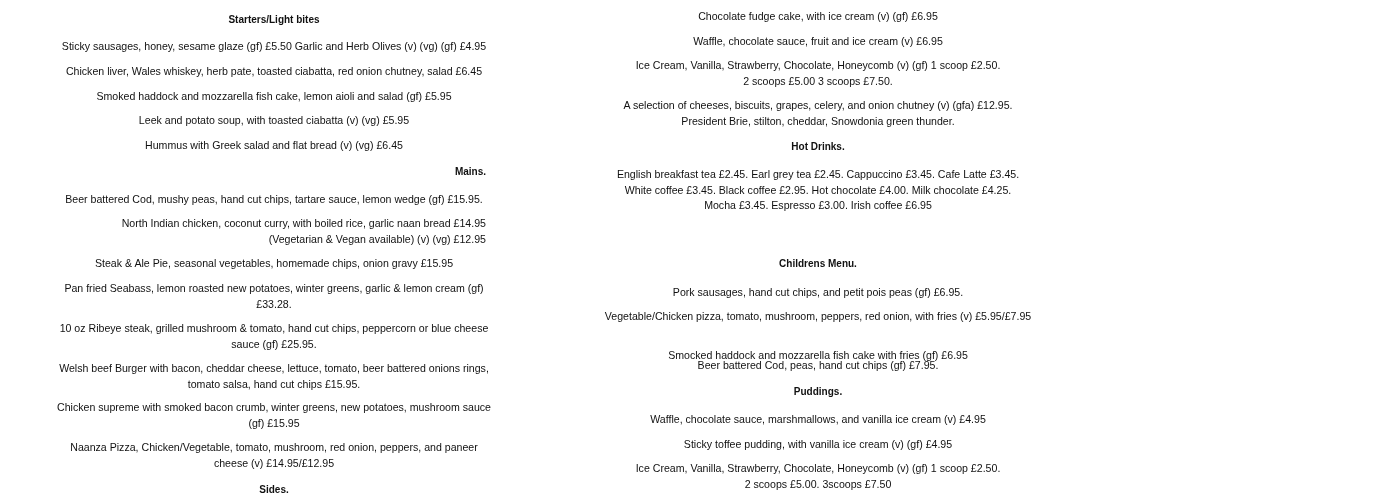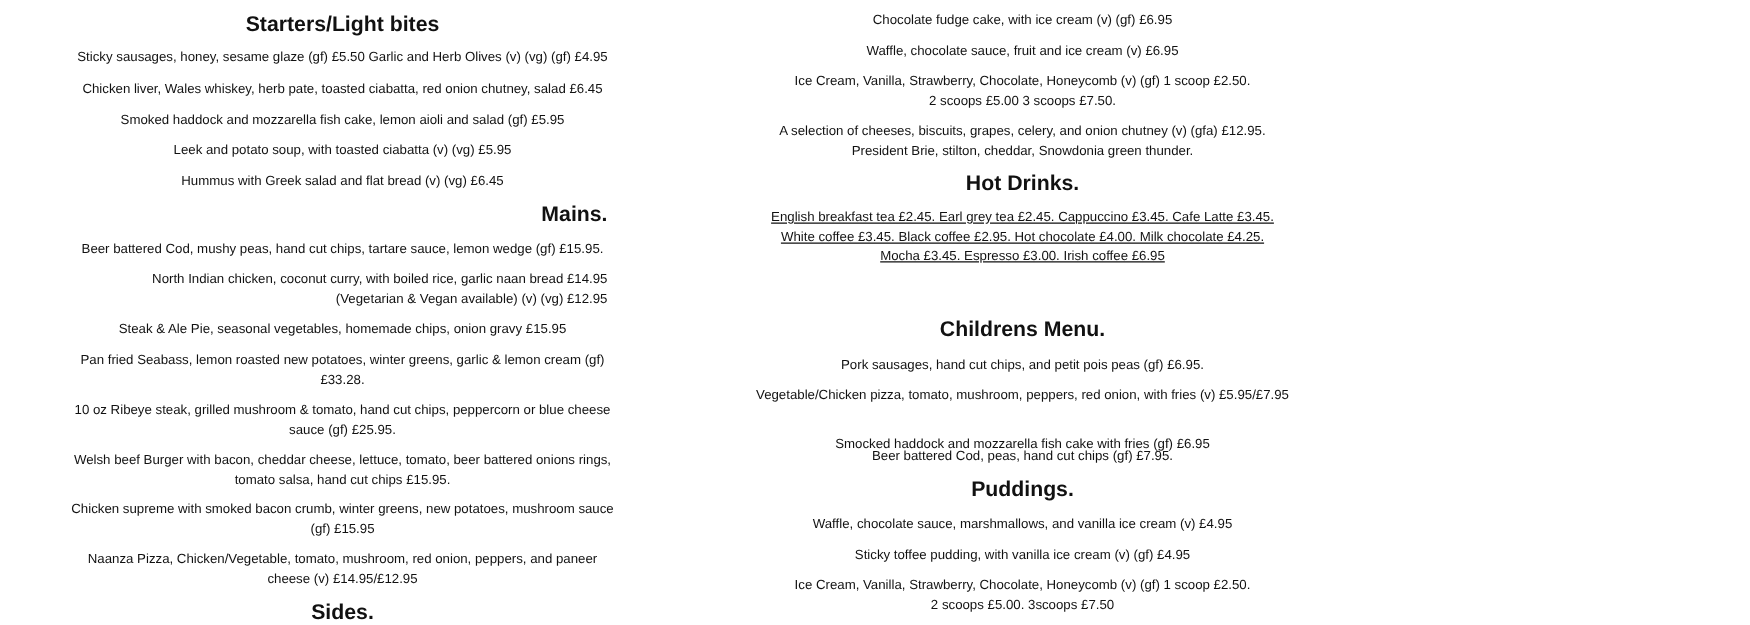--- a/index.html
+++ b/index.html
@@ -18,21 +18,21 @@
     .col {
       position: absolute;
       top: 0;
       text-align: center;
       font-size: 10.6px;
       line-height: 15.5px;
     }
     .col-left { left: 62px; width: 424px; }
     .col-right { left: 612px; width: 412px; }
     .heading {
-      font-size: 17px;
+      font-size: 10px;
       line-height: 18px;
       margin: 0;
     }
     .item {
       margin: 0;
     }
     .item span { display: block; }
   </style>
 </head>
 <body>
@@ -91,21 +91,21 @@
   <p class="item" style="position:absolute;top:58px;left:0;right:0;">
     <span>Ice Cream, Vanilla, Strawberry, Chocolate, Honeycomb (v) (gf) 1 scoop £2.50.</span>
     <span>2 scoops £5.00 3 scoops £7.50.</span>
   </p>
   <p class="item" style="position:absolute;top:98px;left:-10px;right:-10px;">
     <span>A selection of cheeses, biscuits, grapes, celery, and onion chutney (v) (gfa) £12.95.</span>
     <span>President Brie, stilton, cheddar, Snowdonia green thunder.</span>
   </p>
 
   <h2 class="heading" style="position:absolute;top:138px;left:0;right:0;">Hot Drinks.</h2>
-  <p class="item" style="position:absolute;top:167px;left:-10px;right:-10px;text-decoration:underline;">
+  <p class="item" style="position:absolute;top:167px;left:-10px;right:-10px;">
     <span>English breakfast tea £2.45. Earl grey tea £2.45.  Cappuccino £3.45. Cafe Latte £3.45.</span>
     <span>White coffee £3.45. Black coffee £2.95. Hot chocolate £4.00. Milk chocolate £4.25.</span>
     <span>Mocha £3.45. Espresso £3.00.  Irish coffee £6.95</span>
   </p>
 
   <h2 class="heading" style="position:absolute;top:255px;left:0;right:0;">Childrens Menu.</h2>
   <p class="item" style="position:absolute;top:285px;left:0;right:0;">Pork sausages, hand cut chips, and petit pois peas (gf) £6.95.</p>
   <p class="item" style="position:absolute;top:309px;left:-10px;right:-10px;">Vegetable/Chicken pizza, tomato, mushroom, peppers, red onion, with fries (v) £5.95/£7.95</p>
   <p class="item" style="position:absolute;top:348px;left:0;right:0;">Smocked haddock and mozzarella fish cake with fries (gf) £6.95</p>
   <p class="item" style="position:absolute;top:358px;left:0;right:0;">Beer battered Cod, peas, hand cut chips (gf) £7.95.</p>

